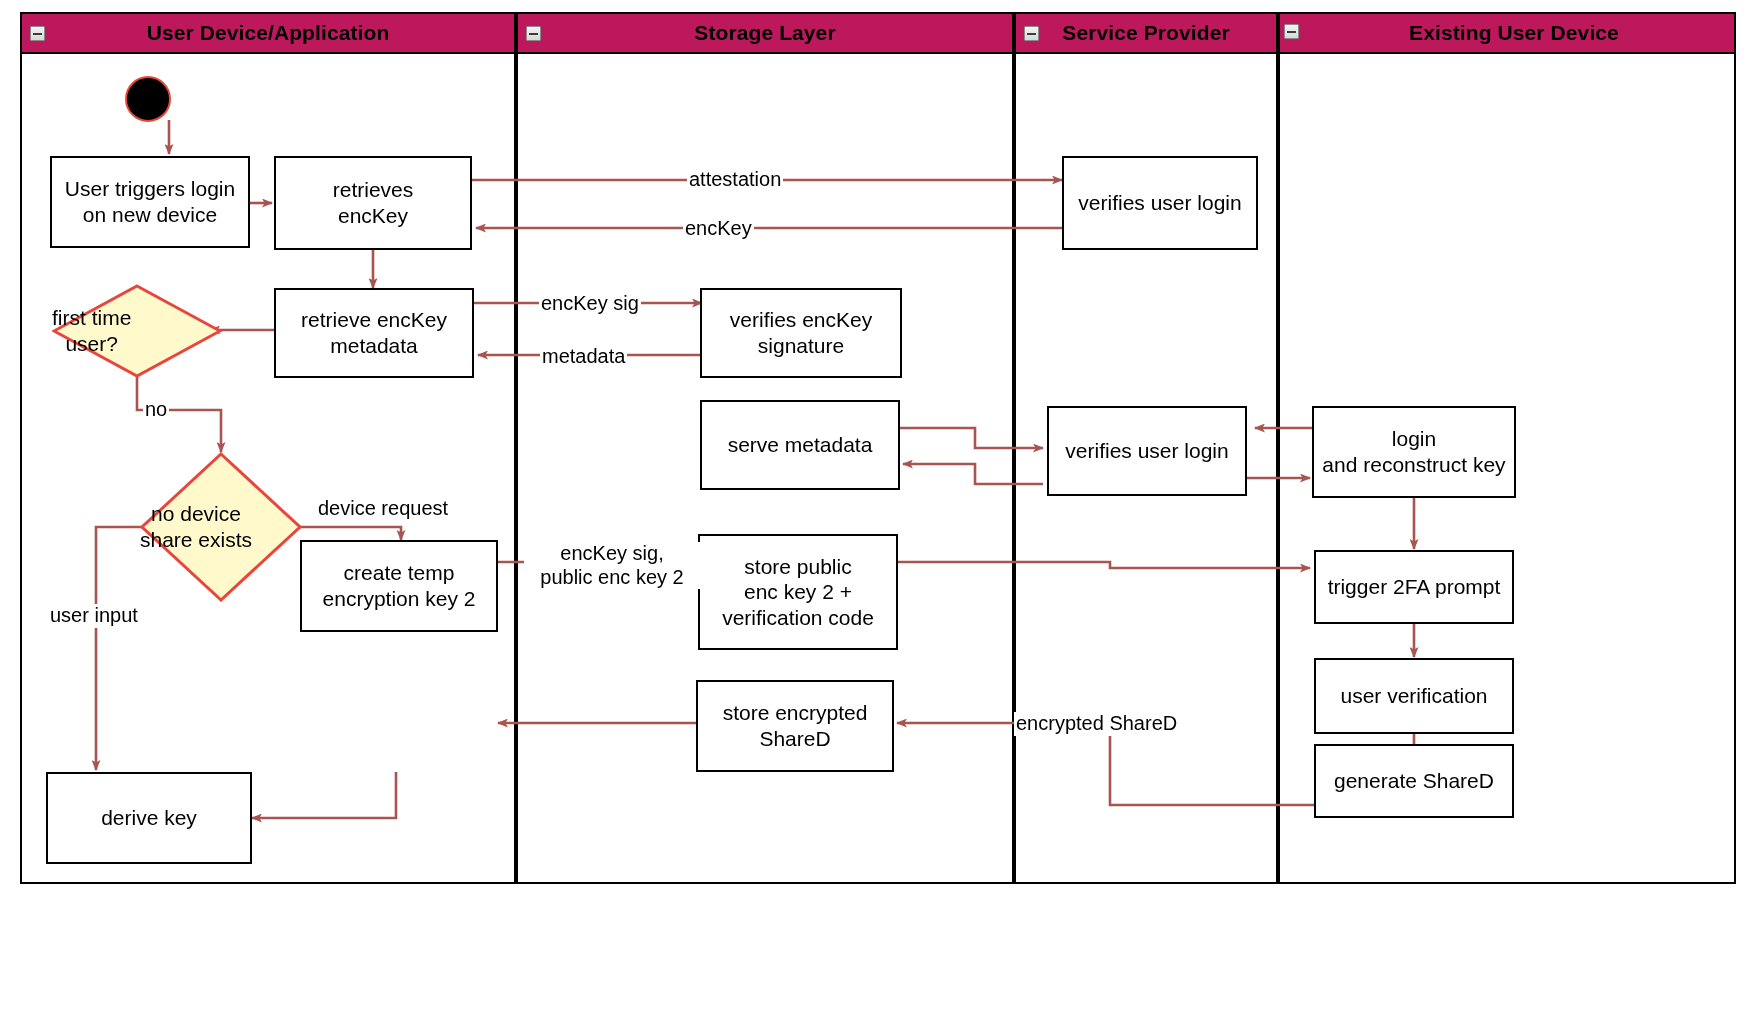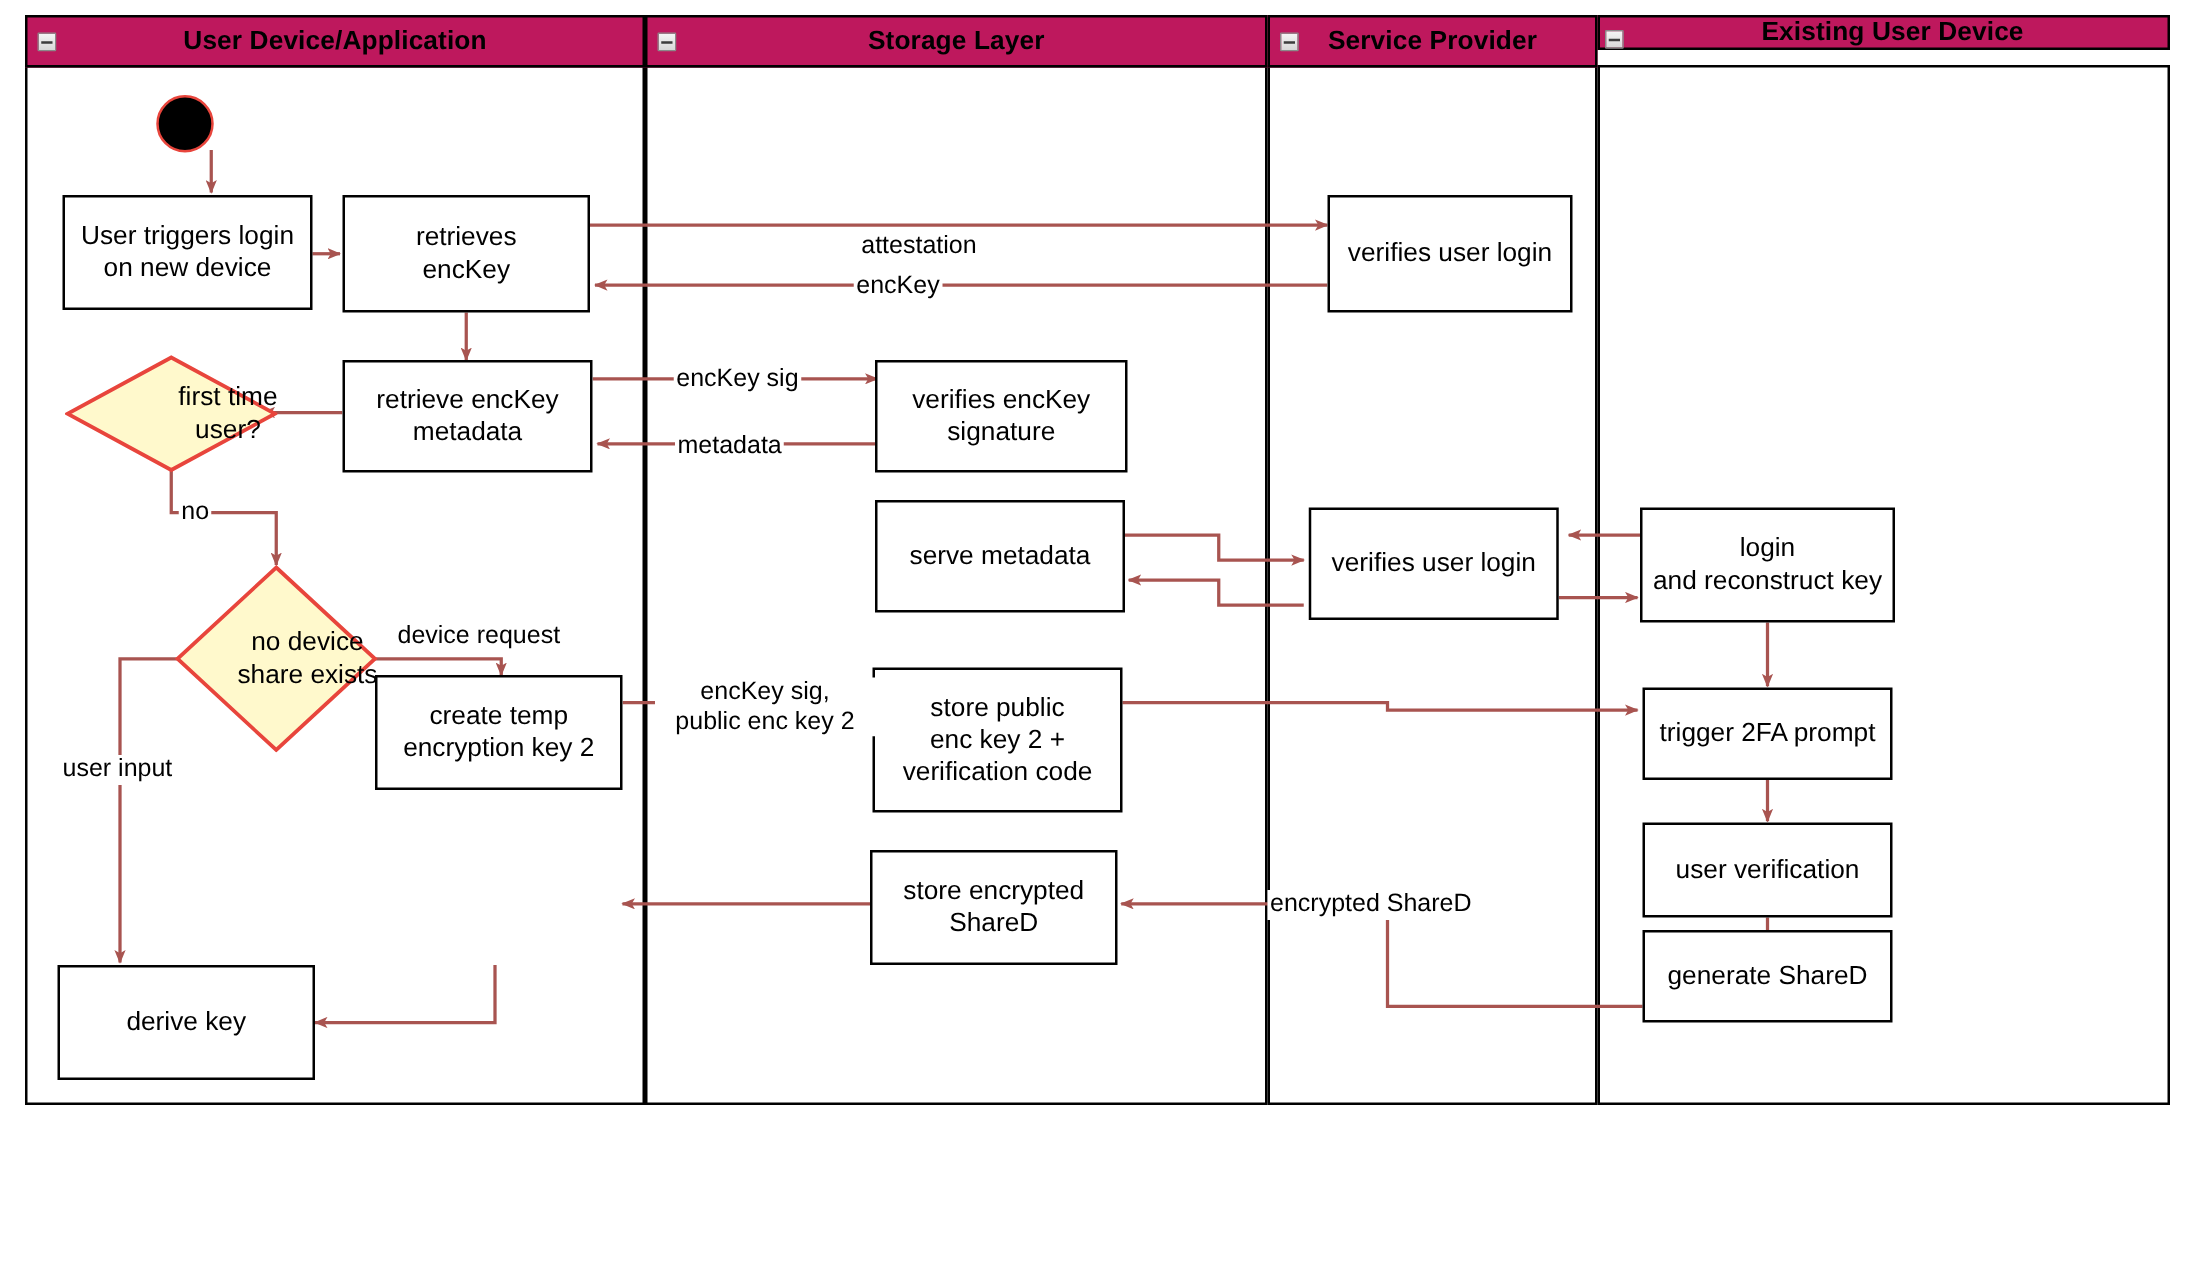--- a/index.html
+++ b/index.html
@@ -73,21 +73,21 @@
     position: absolute;
     border-radius: 50%;
     background: #000000;
     box-sizing: border-box;
     border: 2.5px solid #e8453c;
   }
   .decision {
     position: absolute;
     display: flex;
     align-items: center;
-    justify-content: flex-end;
+    justify-content: flex-start;
     text-align: center;
     font-size: 21px;
     line-height: 1.22;
     color: #000000;
     white-space: pre-line;
   }
   .decision .dshape {
     position: absolute;
     inset: 0;
   }
@@ -133,21 +133,21 @@
   <div class="lane-header" style="left:516px; top:12px; width:498px; height:42px;text-align:center;">
     <span class="collapse-icon" style="left:8px; top:12px;"></span>
     <span>Storage Layer</span>
   </div>
 
   <div class="lane-header" style="left:1014px; top:12px; width:264px; height:42px;">
     <span class="collapse-icon" style="left:8px; top:12px;"></span>
     <span>Service Provider</span>
   </div>
 
-  <div class="lane-header" style="left:1278px; top:12px; width:458px; height:28px;">
+  <div class="lane-header" style="left:1278px; top:12px; width:458px; height:42px;">
     <span class="collapse-icon" style="left:4px; top:10px;"></span>
     <span style="margin-left:14px;">Existing User Device</span>
   </div>
 
   <svg class="edges" viewBox="0 0 1756 1026" xmlns="http://www.w3.org/2000/svg">
     <defs>
       <marker id="ar" markerWidth="11" markerHeight="9" refX="10" refY="4.5" orient="auto" markerUnits="userSpaceOnUse">
         <path d="M0,0 L11,4.5 L0,9 L2.6,4.5 Z" fill="#a85450"></path>
       </marker>
     </defs>
@@ -252,21 +252,21 @@
 
   <div class="node" style="left:1312px; top:406px; width:204px; height:92px;">login
 and reconstruct key</div>
 
   <div class="node" style="left:1314px; top:550px; width:200px; height:74px;">trigger 2FA prompt</div>
 
   <div class="node" style="left:1314px; top:658px; width:200px; height:76px;">user verification</div>
 
   <div class="node" style="left:1314px; top:744px; width:200px; height:74px;">generate ShareD</div>
 
-  <div class="edge-label" style="left:687px; top:168px;margin-top:17px;">attestation</div>
+  <div class="edge-label" style="left:687px; top:168px;">attestation</div>
 
   <div class="edge-label" style="left:683px; top:217px;">encKey</div>
 
   <div class="edge-label" style="left:539px; top:292px;">encKey sig</div>
 
   <div class="edge-label" style="left:540px; top:345px;">metadata</div>
 
   <div class="edge-label" style="left:143px; top:398px;">no</div>
 
   <div class="edge-label" style="left:316px; top:497px;">device request</div>

